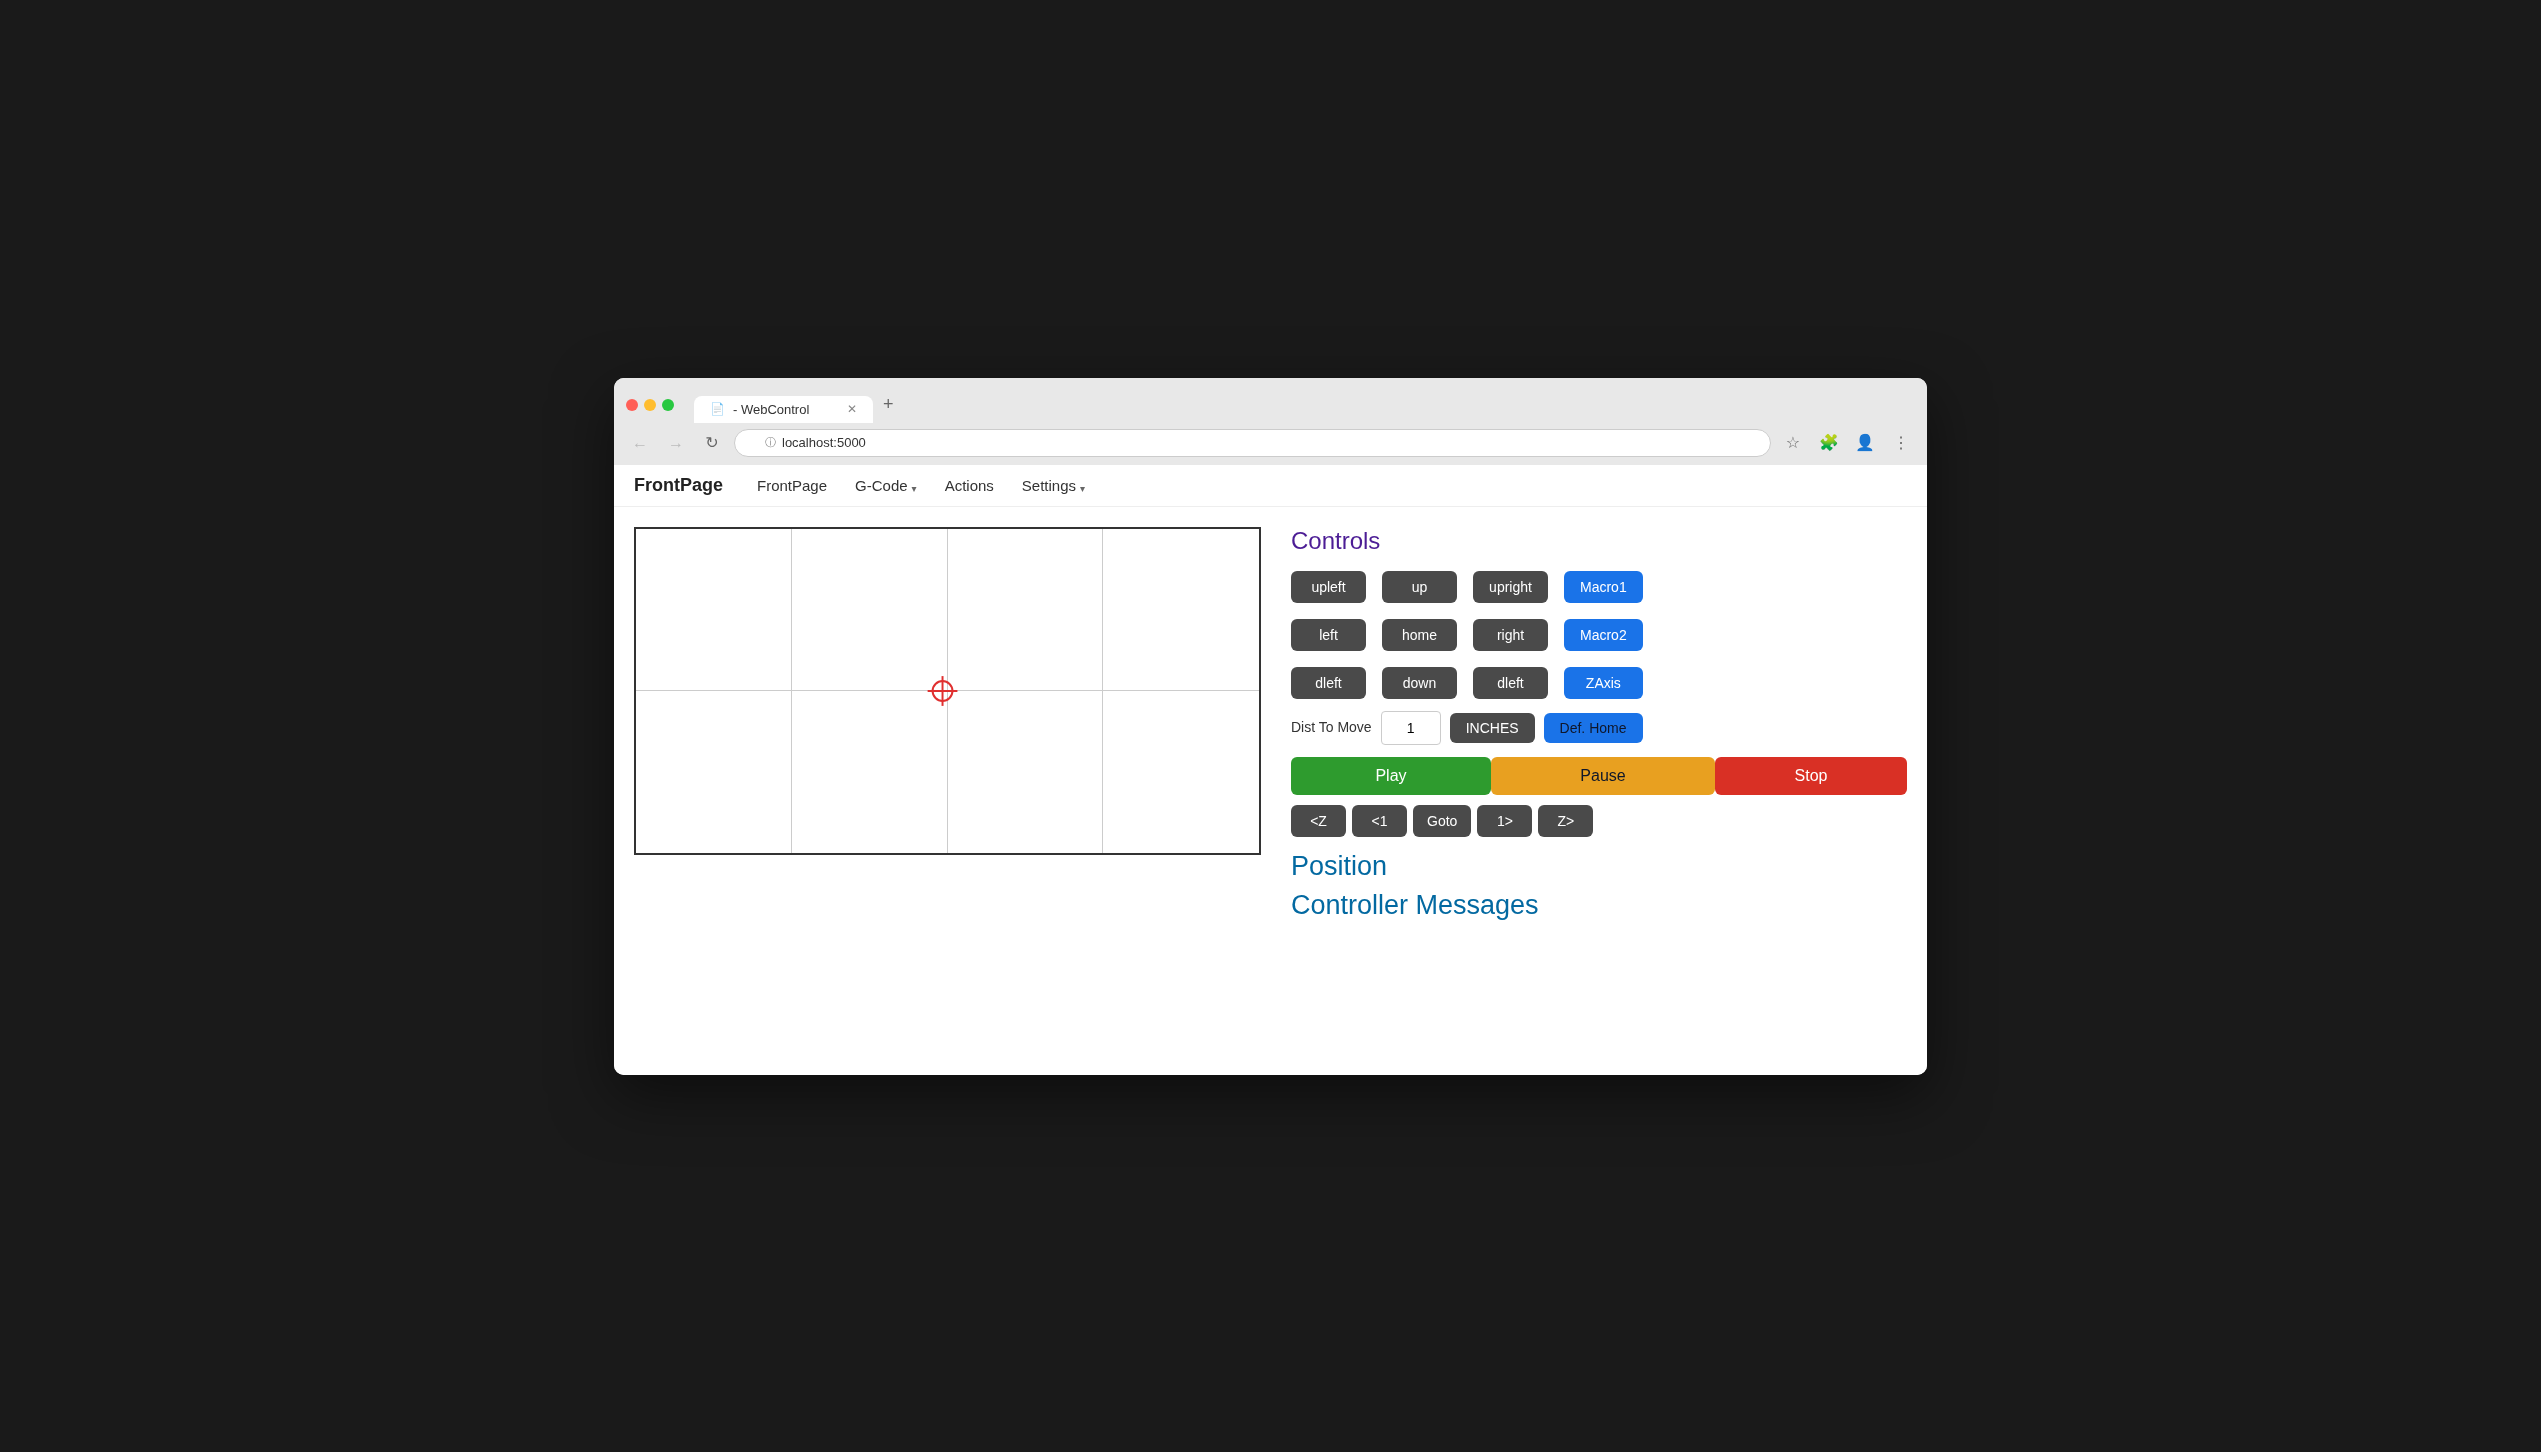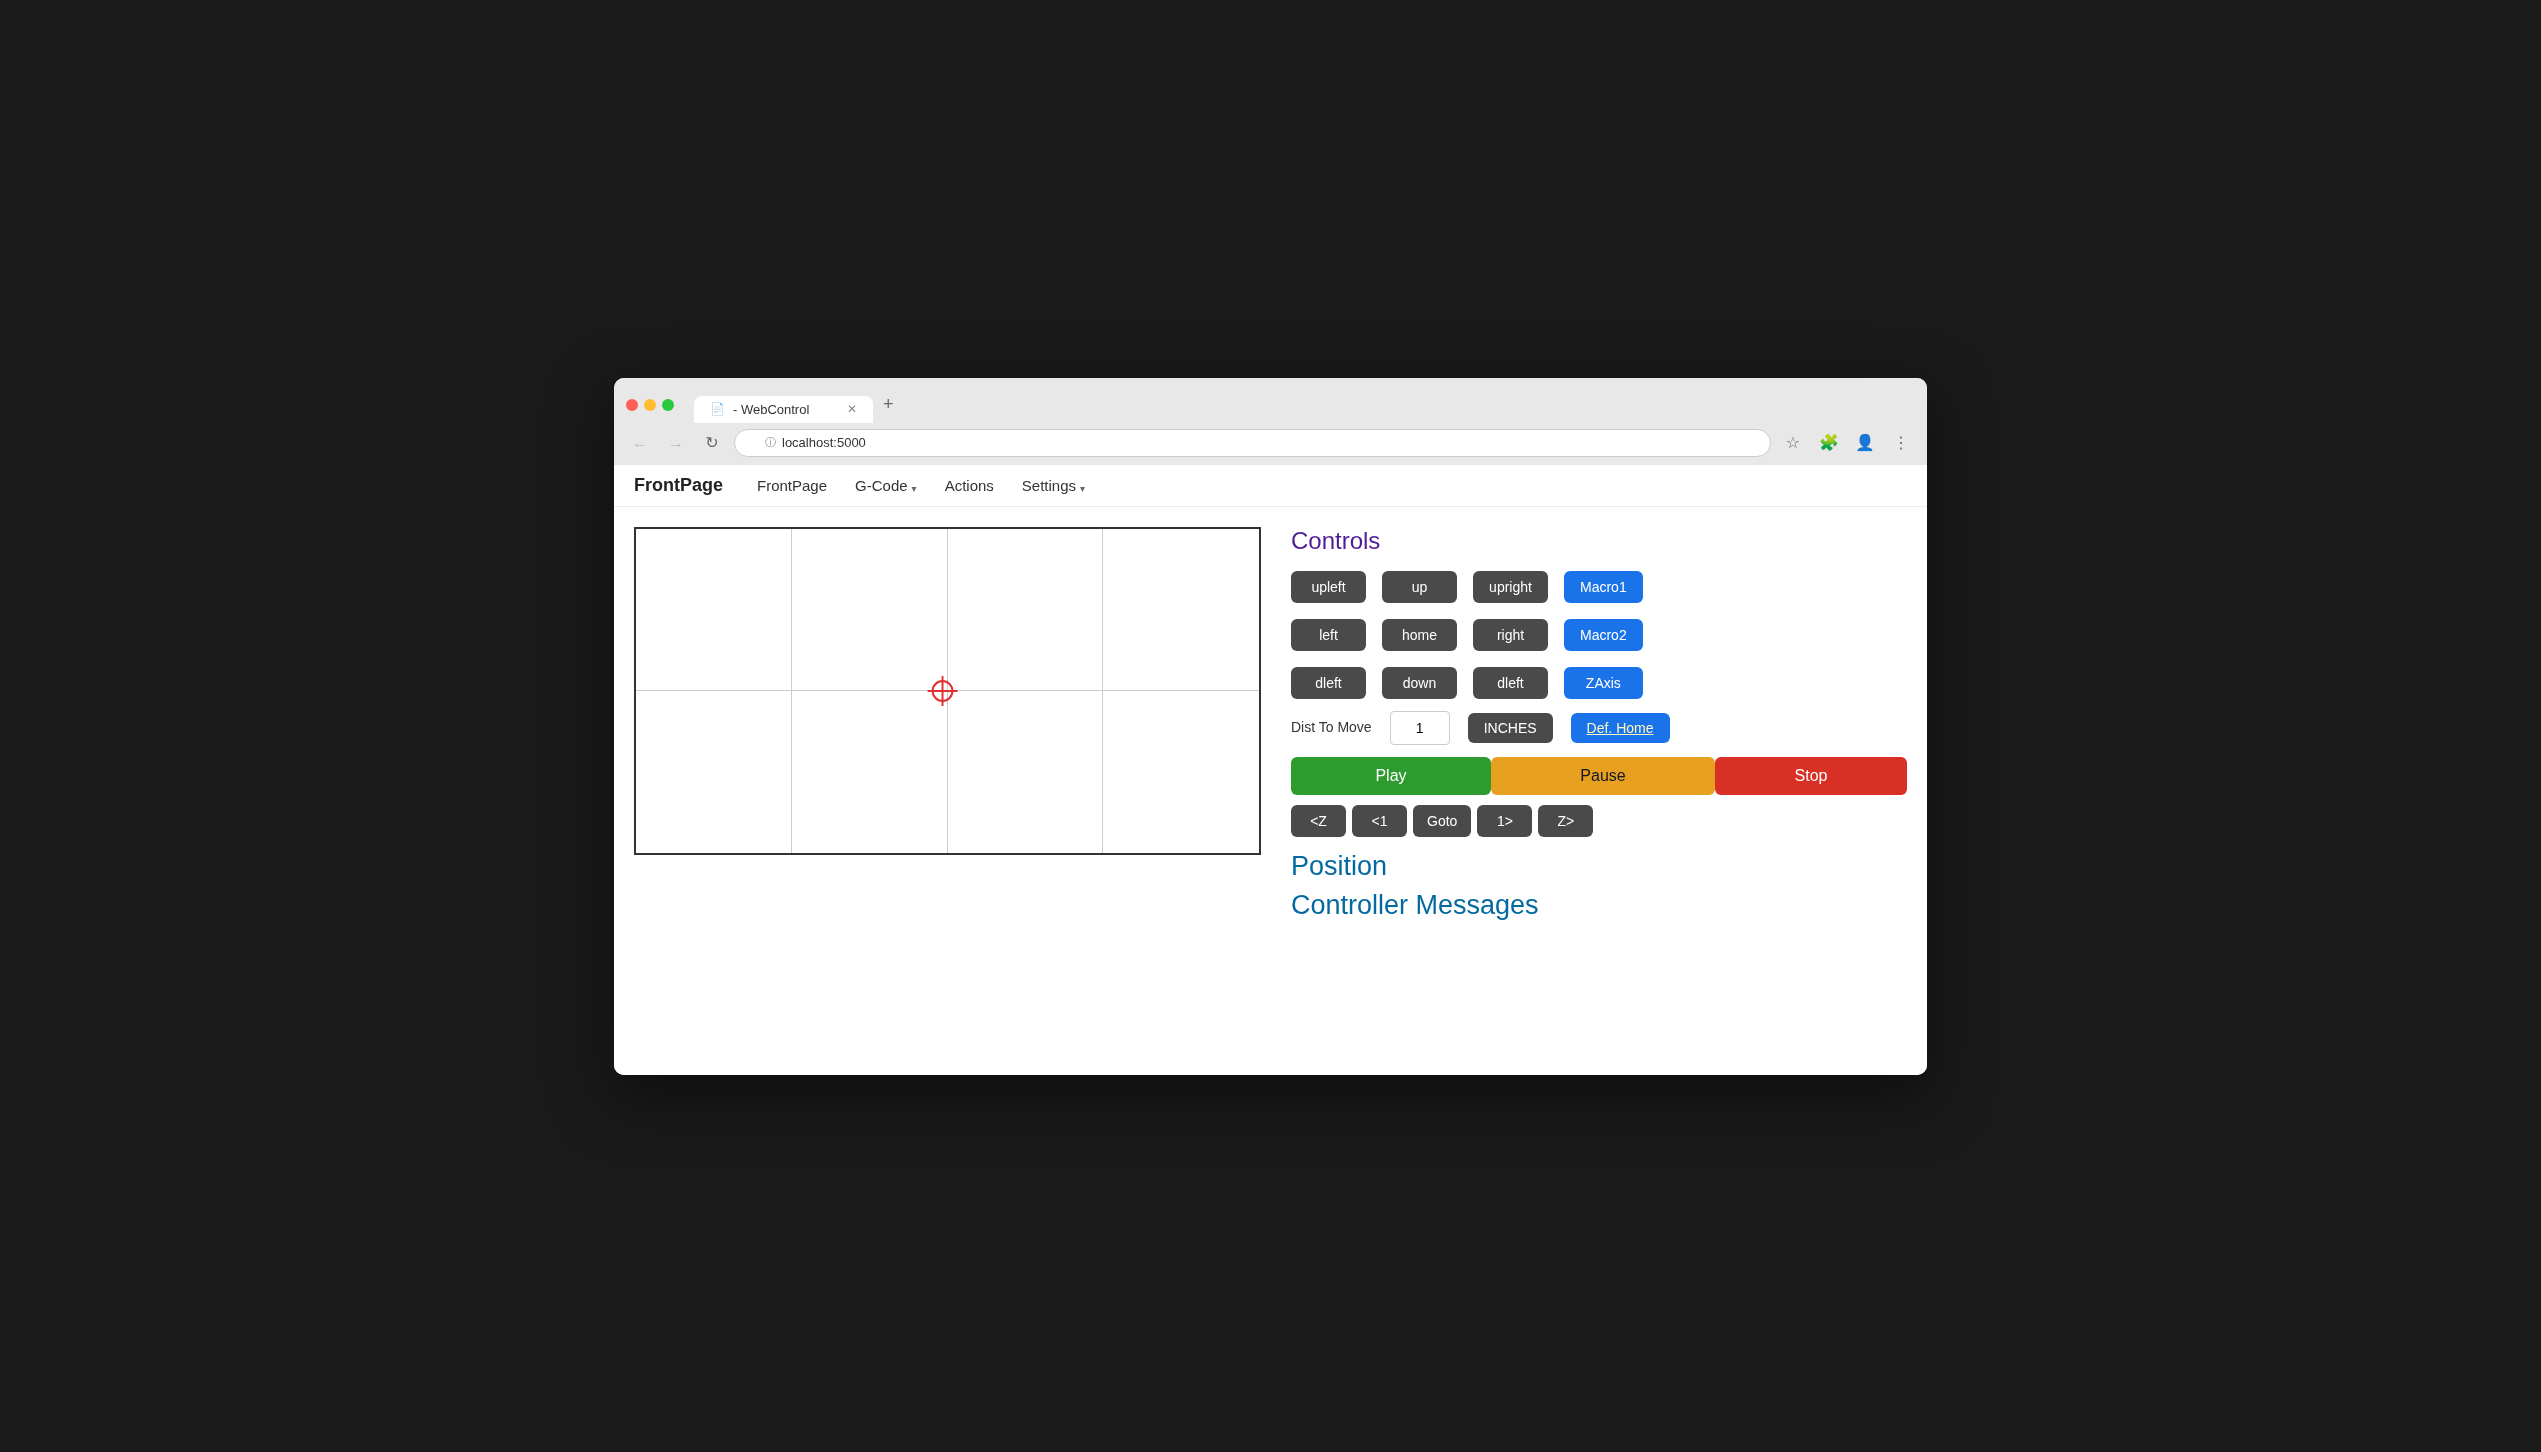--- a/index.html
+++ b/index.html
@@ -265,21 +265,21 @@
     }
 
     .ctrl-btn-blue {
       background: #1a73e8;
       color: #fff;
     }
 
     .dist-row {
       display: flex;
       align-items: center;
-      gap: 18px;
+      gap: 9px;
       margin-bottom: 12px;
     }
 
     .dist-label {
       font-size: 14px;
       color: #333;
       line-height: 1.3;
     }
 
     .dist-input {
@@ -297,27 +297,26 @@
       color: #fff;
       padding: 7px 16px;
       border: none;
       border-radius: 6px;
       font-size: 14px;
       cursor: pointer;
     }
 
     .btn-def-home {
       background: #1a73e8;
-      color: #fef9c3;
+      color: #0f172a;
       padding: 7px 16px;
       border: none;
       border-radius: 6px;
       font-size: 14px;
       cursor: pointer;
-      text-decoration: underline;
     }
 
     .playback-row {
       display: flex;
       margin-bottom: 10px;
     }
 
     .btn-play {
       background: #2e9b2e;
       color: #fff;

